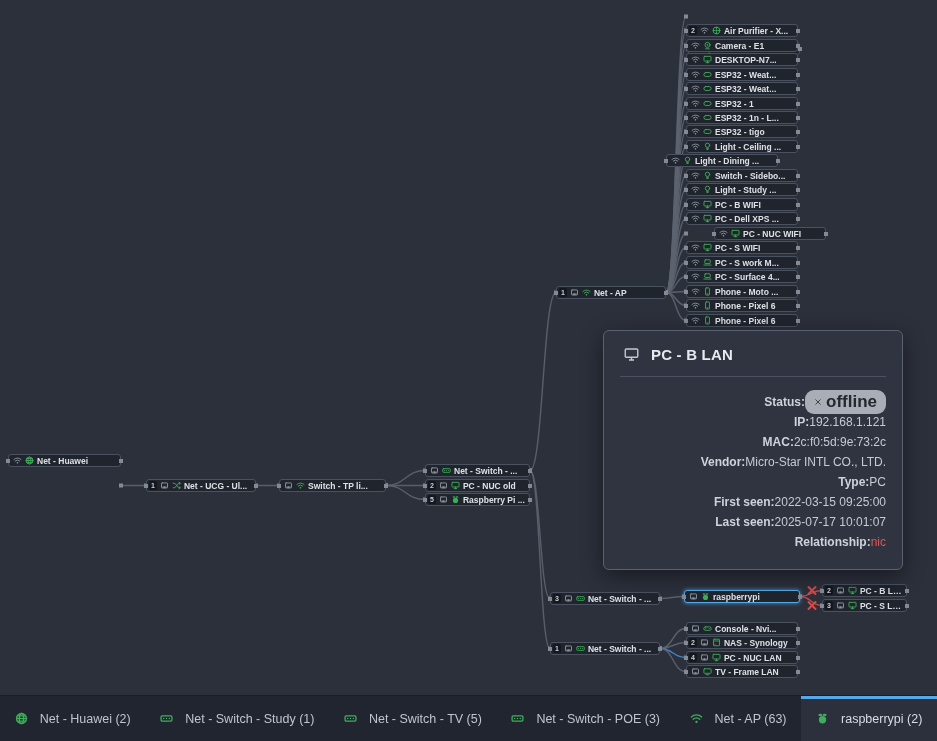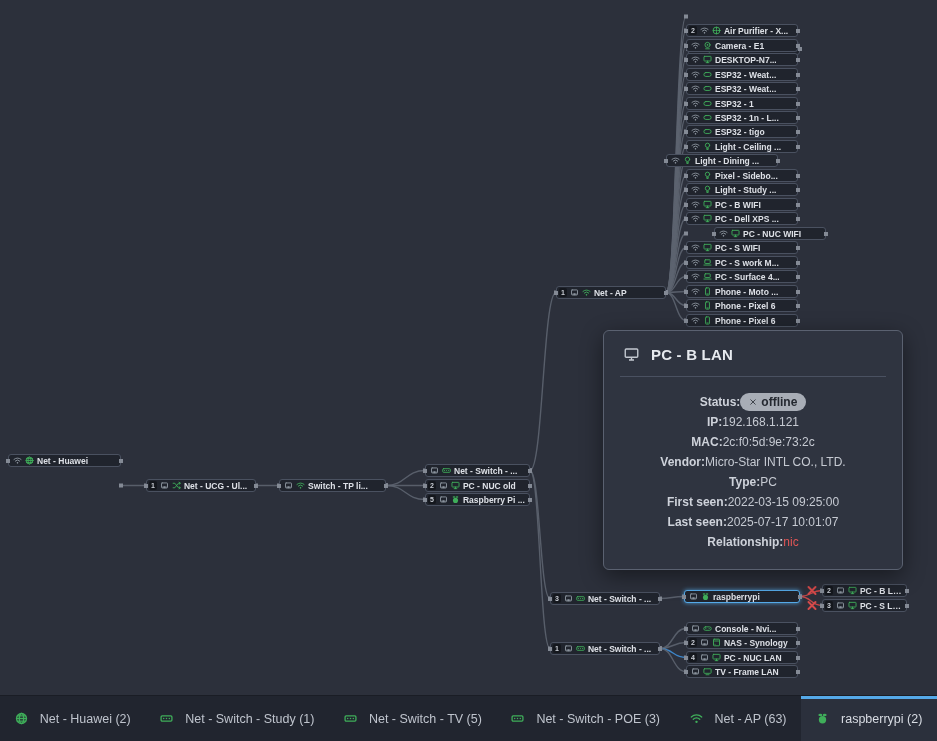--- a/index.html
+++ b/index.html
@@ -40,27 +40,27 @@
     background:#2f3440;border:1px solid #5a6170;border-radius:6px;
     box-shadow:0 6px 22px rgba(0,0,0,.45);
     padding:13px 16px;box-sizing:border-box;color:#ccd0d8;
   }
   .popup-header{display:flex;align-items:center;gap:10px;padding:2px 2px 0;}
   #popup-icon{display:inline-flex;width:19px;height:15px;color:#c3c8d0;}
   #popup-icon svg{width:100%;height:100%;}
   #popup-icon svg [stroke]{stroke-width:1.1;}
   .popup-title{font-size:15px;font-weight:bold;color:#e7eaef;letter-spacing:.2px;}
   .popup-divider{border:none;border-top:1px solid #4a5161;margin:13px 0 15px;}
-  .prow{display:flex;justify-content:center;align-items:center;height:20px;font-size:12px;}
+  .prow{display:flex;justify-content:flex-end;align-items:center;height:20px;font-size:12px;}
   .plab{font-weight:bold;color:#ced2da;}
   .pval{color:#c6cad2;text-align:right;}
   .pval.red{color:#e05555;}
   .status-pill{
     display:inline-flex;align-items:center;gap:4px;background:#a8adb6;color:#242830;
-    font-weight:bold;font-size:12px;border-radius:9px;padding:2px 9px;
+    font-weight:bold;font-size:17px;border-radius:9px;padding:2px 9px;
   }
   .status-pill .icn{width:8px;height:8px;color:#242830;}
   
   #bottom-bar{
     position:absolute;left:0;right:0;bottom:0;height:45px;z-index:10;
     background:#21252f;border-top:1px solid #1a1d25;
     display:flex;align-items:stretch;
   }
   .tab{
     flex:1 1 auto;display:flex;align-items:center;justify-content:center;gap:12px;
@@ -491,21 +491,21 @@
             <path d="M3 6.7a4.2 4.2 0 0 1 6 0" fill="none" stroke="currentColor"></path>
             <circle cx="6" cy="9.1" r="1.1" fill="currentColor"></circle>
           </svg>
         </span>
         <span class="icn green">
           <svg viewBox="0 0 12 12">
             <circle cx="6" cy="4.4" r="2.9" fill="none" stroke="currentColor"></circle>
             <path d="M4.7 8.4h2.6M5.2 10h1.6" fill="none" stroke="currentColor"></path>
           </svg>
         </span>
-        <span class="lbl">Pixel - Sidebo...</span>
+        <span class="lbl">Switch - Sidebo...</span>
       </div>
       <div class="node" style="left: 686px; top: 183px; width: 112px;">
         <span class="icn gray">
           <svg viewBox="0 0 12 12">
             <path d="M1.2 4.6a6.8 6.8 0 0 1 9.6 0" fill="none" stroke="currentColor"></path>
             <path d="M3 6.7a4.2 4.2 0 0 1 6 0" fill="none" stroke="currentColor"></path>
             <circle cx="6" cy="9.1" r="1.1" fill="currentColor"></circle>
           </svg>
         </span>
         <span class="icn green">

